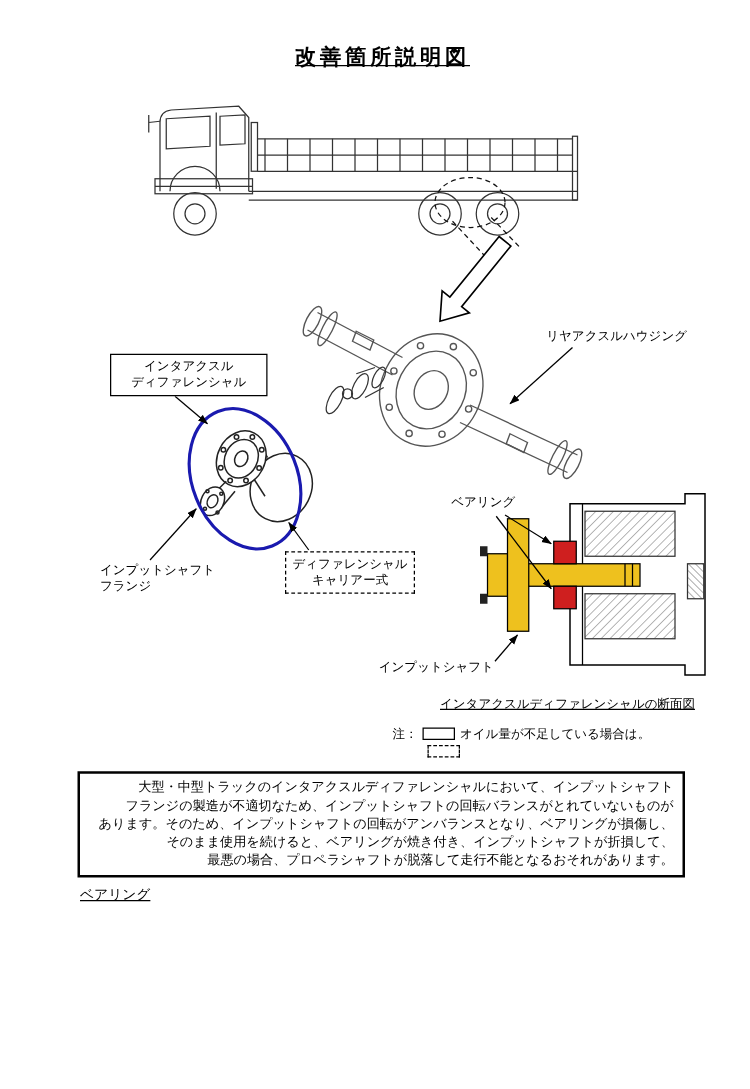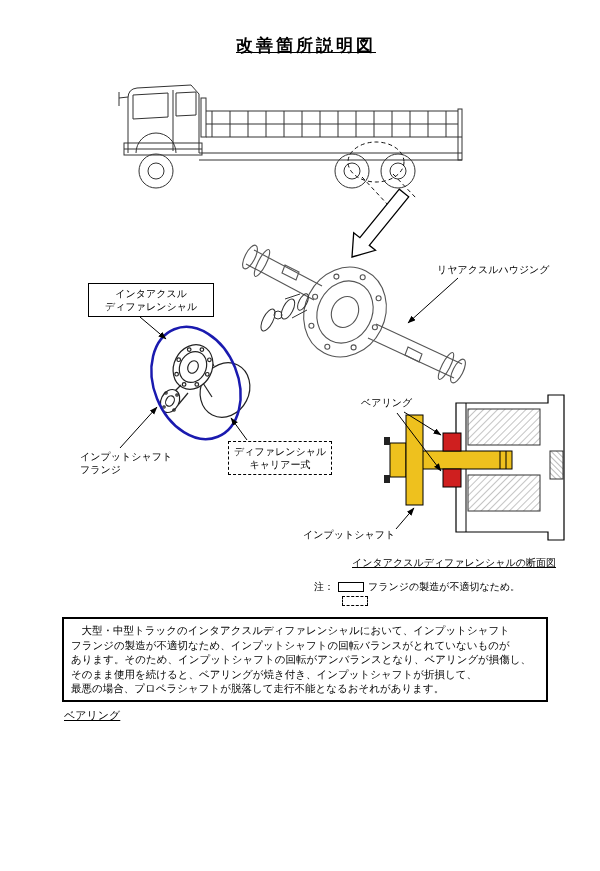--- a/index.html
+++ b/index.html
@@ -23,21 +23,21 @@
   .swatch.solid  { border:1px solid #000; }
   .swatch.dashedb{ border:1px dashed #000; }
   .defect-heading {
     position:absolute; left:78px; top:594px; font-size:13.5px; font-weight:bold;
     text-decoration:underline; letter-spacing:2px;
   }
   .defect-box {
     position:absolute; left:62px; top:617px; width:486px;
     border:2px solid #000; padding:4px 7px;
   }
-  .body-text { font-size:10.5px; line-height:14.5px; white-space:pre-line; }
+  .body-text { font-size:10.5px; line-height:14.5px; white-space:pre-line;text-align:right; }
   .imp-heading { position:absolute; left:64px; top:708px; font-size:11px; text-decoration:underline; }
   .imp-body { position:absolute; left:64px; top:723px; width:490px; }
   .ident { position:absolute; left:62px; top:812px; font-size:10.5px; }
 </style>
 </head>
 <body>
 
 <div class="page">
 
   <div class="title">改善箇所説明図</div>
@@ -182,21 +182,21 @@
 フランジ</div>
   <div class="lbl dashed" style="left:228px;top:441px;min-width:96px">ディファレンシャル
 キャリアー式</div>
   <div class="lbl" style="left:361px;top:396px">ベアリング</div>
   <div class="lbl" style="left:303px;top:528px">インプットシャフト</div>
   <div class="caption" style="left:352px;top:556px">インタアクスルディファレンシャルの断面図</div>
 
   <div class="note" style="left:314px;top:580px">
     <span>注：</span>
     <span class="swatch solid"></span>
-    <span>フランジの製造が不適切なため。</span>
+    <span>オイル量が不足している場合は。</span>
   </div>
   <div class="note" style="left:338px;top:596px">
     <span class="swatch dashedb"></span>
   </div>
 
   <div class="defect-box">
     <div class="body-text">　大型・中型トラックのインタアクスルディファレンシャルにおいて、インプットシャフト
 フランジの製造が不適切なため、インプットシャフトの回転バランスがとれていないものが
 あります。そのため、インプットシャフトの回転がアンバランスとなり、ベアリングが損傷し、
 そのまま使用を続けると、ベアリングが焼き付き、インプットシャフトが折損して、

